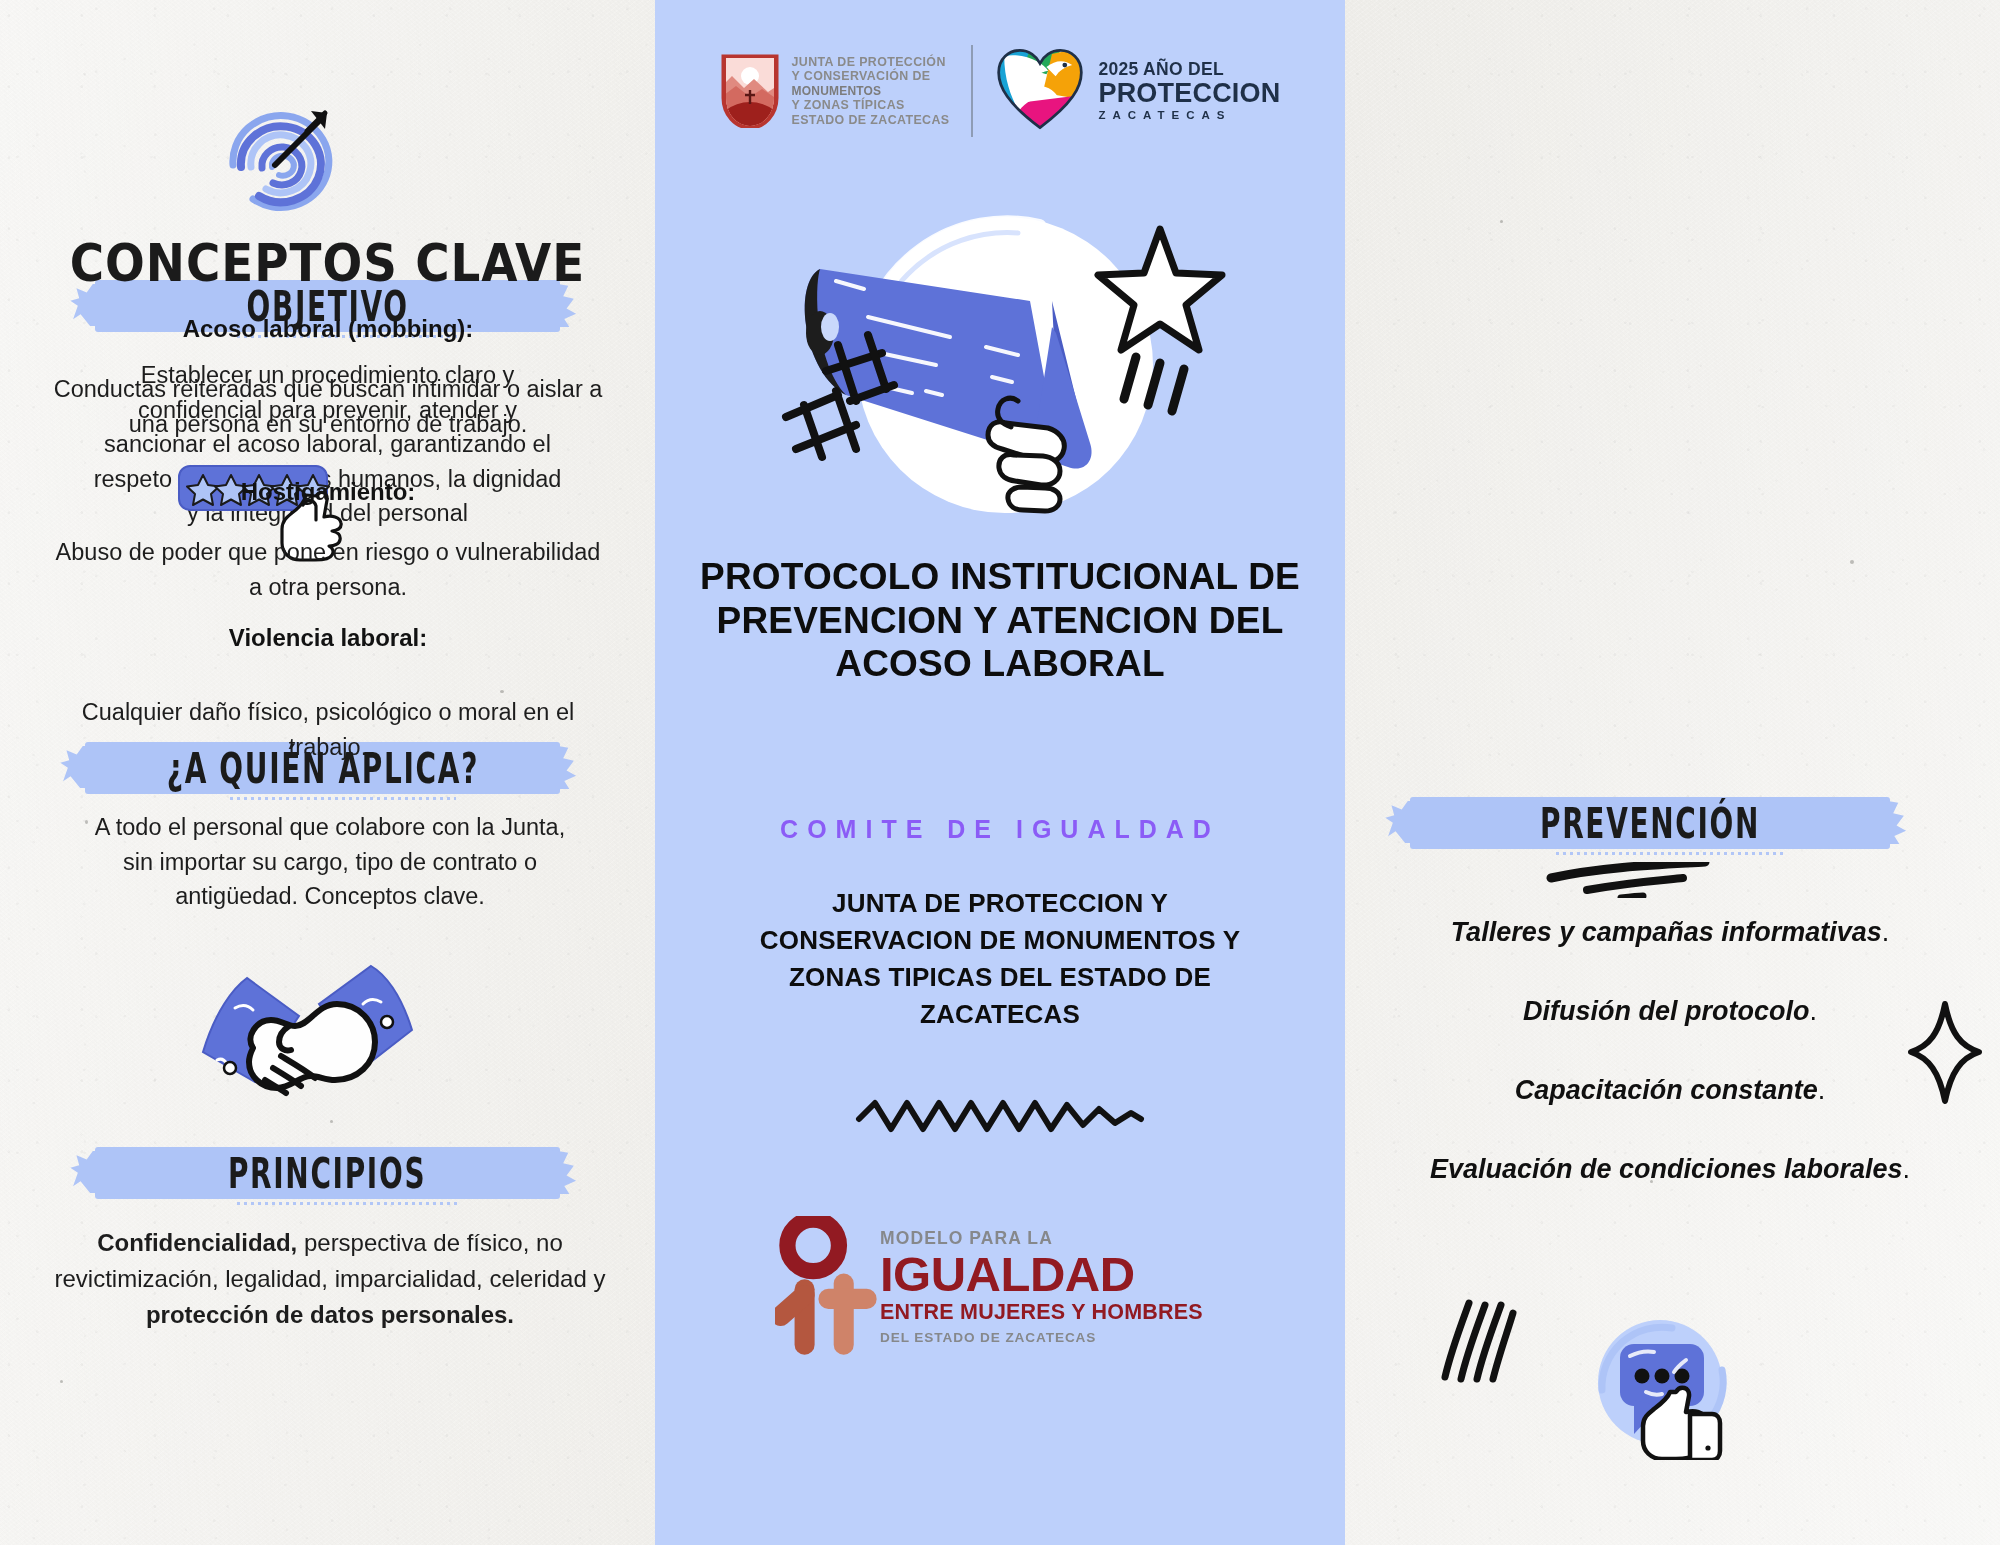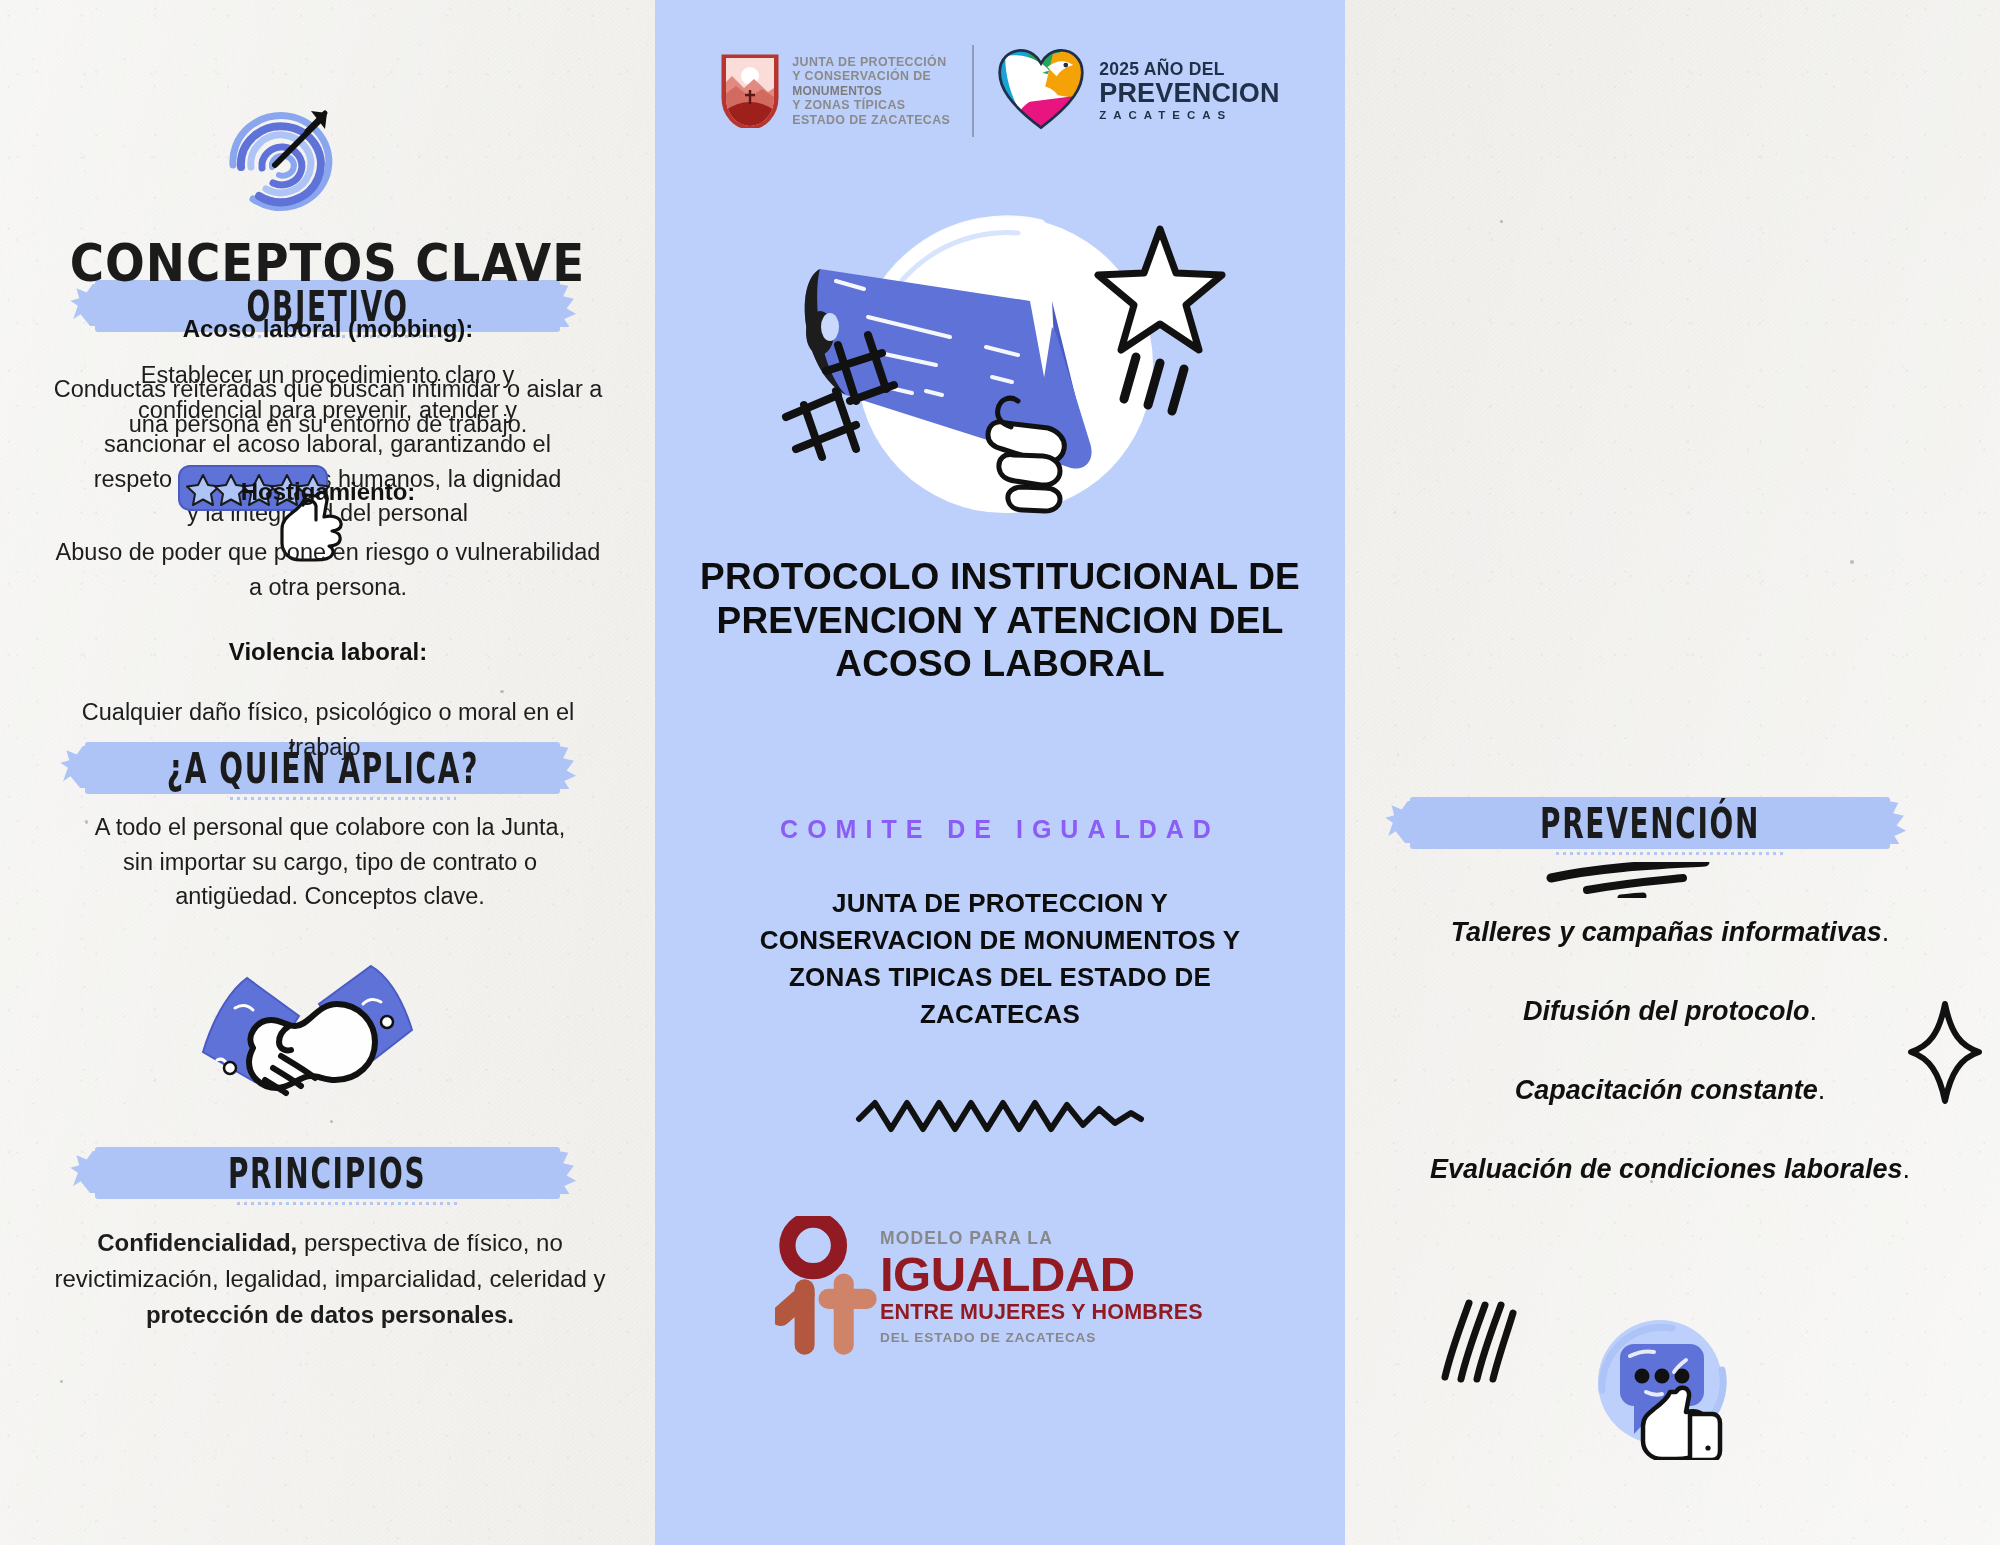--- a/index.html
+++ b/index.html
@@ -98,21 +98,21 @@
   #principios-text b{font-weight:700;}
 
   
   #conceptos-title{
     position:absolute;left:0;top:233px;width:655px;text-align:center;
   }
   #conceptos-title .brush-heading{font-size:52px;letter-spacing:1px;}
   .concept{position:absolute;width:560px;left:48px;text-align:center;}
   #c0{top:315px;} #c1{top:372px;}
   #c2{top:478px;} #c3{top:535px;}
-  #c4{top:638px;} #c5{top:695px;}
+  #c4{top:624px;} #c5{top:695px;}
   #prevencion-band{left:1410px;top:795px;width:480px;height:56px;position:absolute;}
   #prevencion-band .brush-heading{font-size:37px;position:relative;z-index:2;}
   #prev-list{position:absolute;left:1380px;top:915px;width:580px;}
   .prev-row{margin-bottom:44px;}
   
   #triple-line{position:absolute;left:1545px;top:862px;width:200px;height:36px;}
 
   
   #center-logos{position:absolute;left:665px;top:30px;width:670px;height:122px;display:flex;align-items:center;justify-content:center;gap:0px;}
   .logo-divider{width:2px;height:92px;background:#8e9cb5;margin:0 22px;}
@@ -321,21 +321,21 @@
                    C50 52 34 58 26 70 C18 56 10 36 10 10z" fill="#fff"></path>
           <path d="M56 22 C66 14 76 14 84 20 C76 22 70 26 66 32z" fill="#fff"></path>
           <circle cx="76" cy="20" r="2.6" fill="#1f3048"></circle>
           <path d="M84 20 l10 4 -10 4z" fill="#f5a208"></path>
         </g>
         <path d="M49 88 C14 62 4 44 4 28 C4 13 15 4 27 4 C37 4 45 10 49 18 C53 10 61 4 71 4 C83 4 94 13 94 28 C94 44 84 62 49 88z" fill="none" stroke="#1f3048" stroke-width="3"></path>
       </svg>
     </div>
     <div class="bien-text">
       <div class="l1">2025 AÑO DEL</div>
-      <div class="l2">PREVENCION</div>
+      <div class="l2">PROTECCION</div>
       <div class="l3">ZACATECAS</div>
     </div>
   </div>
 </div>
 
 <div id="hero-art">
   <svg viewBox="0 0 500 330" width="500" height="330">
     <circle cx="245" cy="160" r="148" fill="#fff"></circle>
     <path d="M100 150 a148 148 0 0 1 180 -130" fill="none" stroke="#fff" stroke-width="12" stroke-linecap="round" opacity=".9"></path>
     <path d="M108 180 a140 140 0 0 1 150 -152" fill="none" stroke="#d8e3fd" stroke-width="5" stroke-linecap="round"></path>

